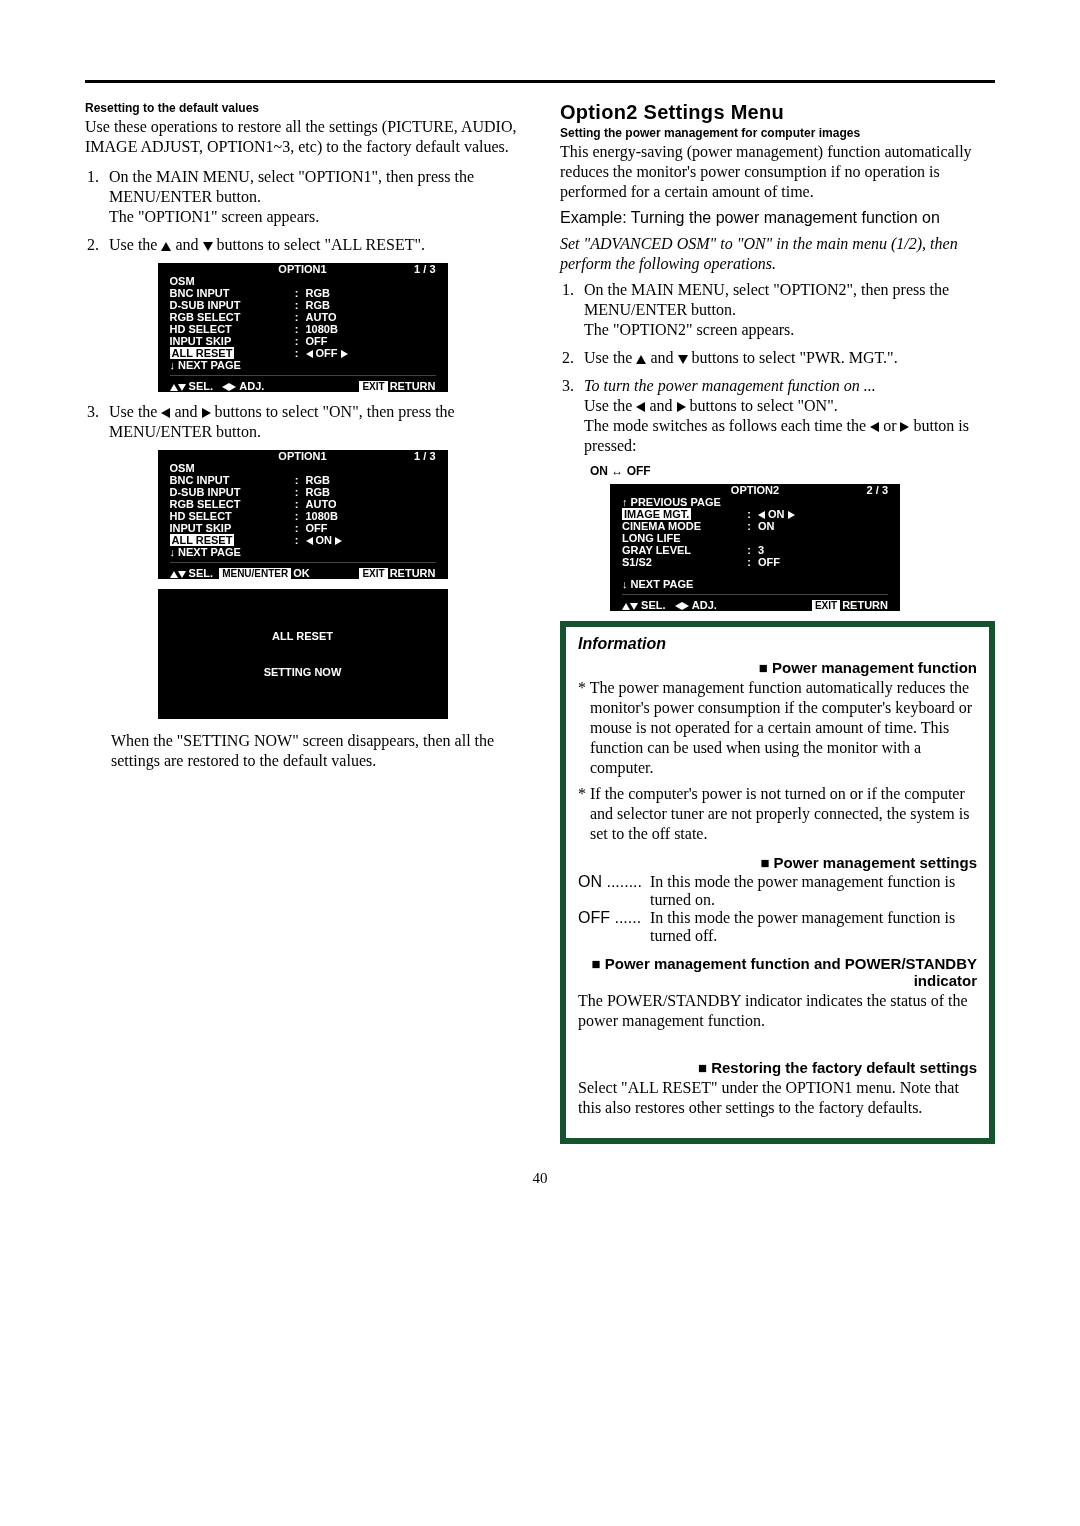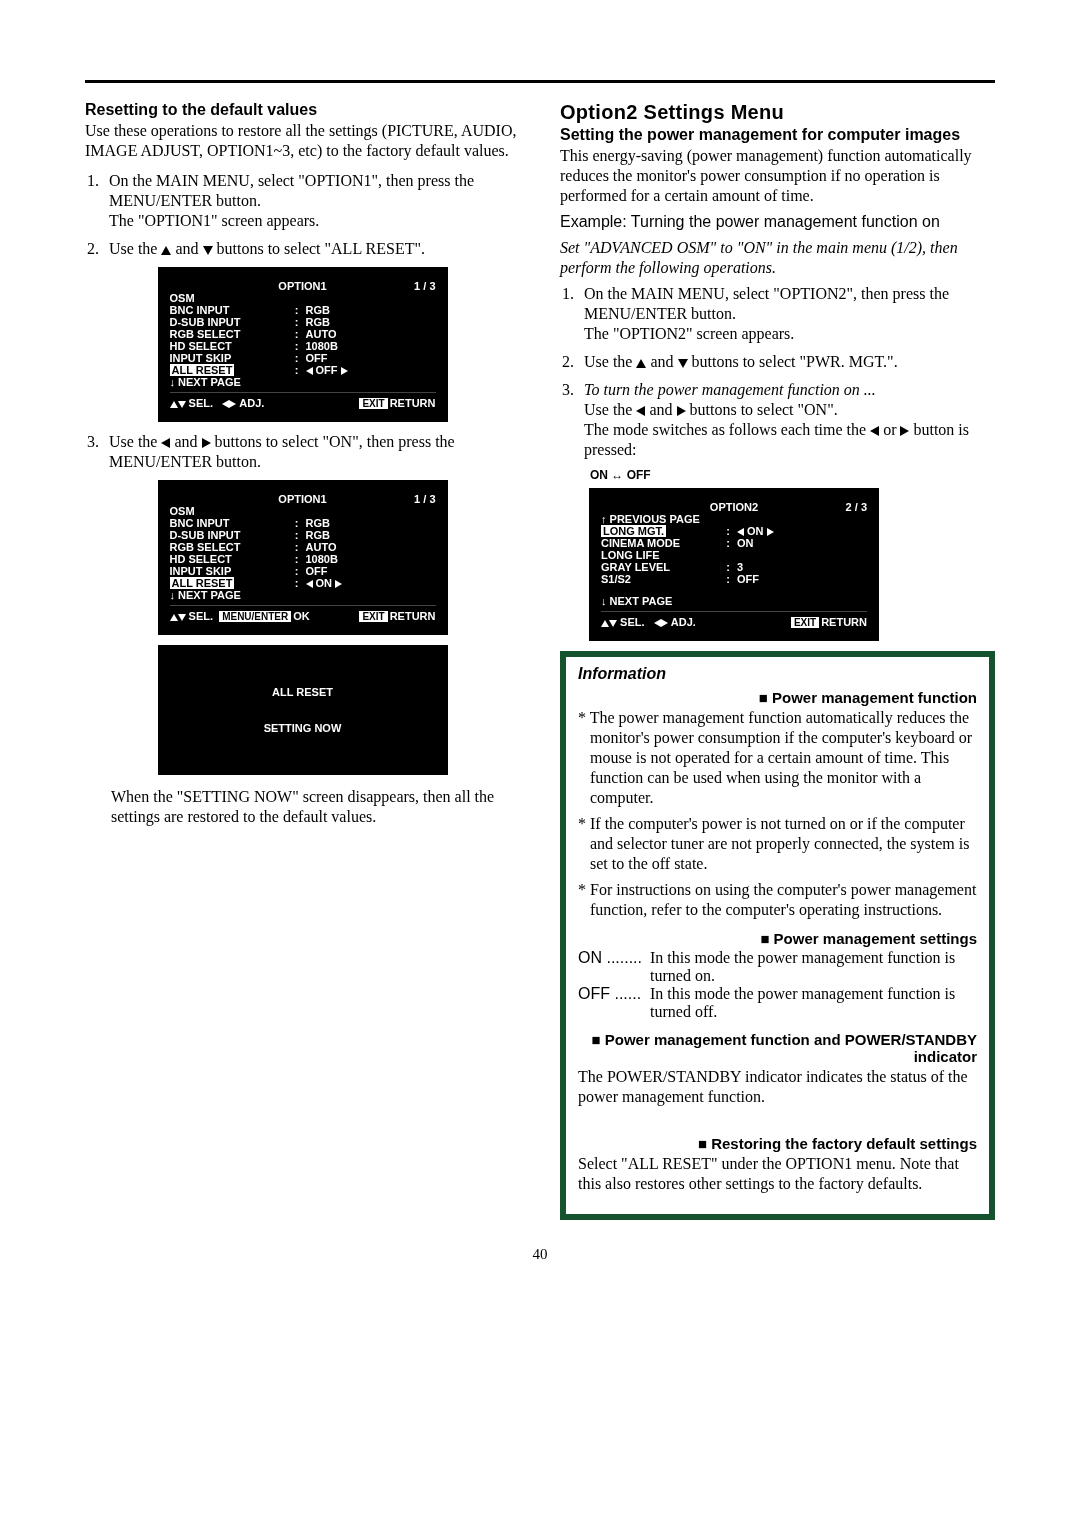--- a/index.html
+++ b/index.html
@@ -12,30 +12,30 @@
     padding: 80px 85px 40px 85px;
   }
   .cols { display: flex; gap: 40px; }
   .col { flex: 1; }
 
   .topbar {
     border-top: 3px solid #000;
     margin-bottom: 18px;
   }
 
-  .h-bold-sans { font-family: Arial, sans-serif; font-weight: bold; font-size: 16px; margin-bottom: 2px; }
+  .h-bold-sans { font-family: Arial, sans-serif; font-weight: bold; font-size: 12px; margin-bottom: 2px; }
   .h-title-black { font-family: "Arial Black", Arial, sans-serif; font-weight: 900; font-size: 20px; letter-spacing: 0.3px; margin-bottom: 2px; }
   p { line-height: 1.25; margin-bottom: 6px; }
   .italic { font-style: italic; }
   ol { margin-left: 18px; }
   ol li { padding-left: 6px; margin-bottom: 8px; line-height: 1.25; }
 
   
   .osd { width: 290px; background: #000; color: #fff; font-family: Arial, sans-serif;
-         font-size: 11px; font-weight: bold; margin: 6px auto 10px auto; padding: 13px 12px; }
+         font-size: 11px; font-weight: bold; margin: 6px auto 10px auto; padding: 0 12px; }
   .osd-titleright { display: flex; justify-content: space-between; }
   .osd-row { display: flex; }
   .osd-lbl { width: 118px; }
   .osd-sep { width: 18px; text-align: center; }
   .osd-val { flex: 1; }
   .osd .hl { display: inline-block; background: #fff; color: #000; padding: 0 2px; }
   .osd-foot { display: flex; justify-content: space-between; align-items: center; margin-top: 4px;
               border-top: 1px solid #444; padding-top: 4px; }
   .osd .invbox { display: inline-block; background: #fff; color: #000; padding: 0 3px; margin-right: 2px; font-size: 10px; }
 
@@ -221,31 +221,31 @@
       Use the <span class="tri-u"></span> and <span class="tri-d"></span> buttons to select "PWR. MGT.".
     </li>
     <li>
       <span class="italic">To turn the power management function on ...</span><br>
       Use the <span class="tri-l"></span> and <span class="tri-r"></span> buttons to select "ON".<br>
       The mode switches as follows each time the <span class="tri-l"></span> or <span class="tri-r"></span> button is pressed:
     </li>
   </ol>
   <div class="toggle-line">ON ↔ OFF</div>
 
-  <div class="osd sm" style="margin-left:29px">
+  <div class="osd sm" style="margin-left:50px">
     <div class="osd-titleright">
       <span style="flex:1"></span>
       <span>OPTION2</span>
       <span style="flex:1;text-align:right">2 / 3</span>
     </div>
     <div class="osd-row">
           <span class="osd-lbl"><span class="tri-up-arrow"></span>&nbsp;<span>PREVIOUS PAGE</span></span>
         </div>
     <div class="osd-row">
-      <span class="osd-lbl"><span class="hl">LONG MGT.</span></span>
+      <span class="osd-lbl"><span class="hl">IMAGE MGT.</span></span>
       <span class="osd-sep">:</span>
       <span class="osd-val"><span class="tri-l"></span>&nbsp;<span>ON</span>&nbsp;<span class="tri-r"></span></span>
     </div>
     <div class="osd-row">
           <span class="osd-lbl">CINEMA MODE</span>
           <span class="osd-sep">:</span>
           <span class="osd-val">ON</span>
         </div>
     <div class="osd-row">
           <span class="osd-lbl">LONG LIFE</span>
@@ -268,21 +268,20 @@
       <span><span class="tri-u"></span><span class="tri-d"></span>&nbsp;<span>SEL.</span>&nbsp;&nbsp;&nbsp;<span class="tri-l"></span><span class="tri-r"></span>&nbsp;<span>ADJ.</span></span>
       <span><span class="invbox">EXIT</span><span>RETURN</span></span>
     </div>
   </div>
 
   <div class="info-box">
     <div class="info-title">Information</div>
     <div class="sqhead" style="margin-top:0">Power management function</div>
     <p class="hang">* The power management function automatically reduces the monitor's power consumption if the computer's keyboard or mouse is not operated for a certain amount of time. This function can be used when using the monitor with a computer.</p>
     <p class="hang">* If the computer's power is not turned on or if the computer and selector tuner are not properly connected, the system is set to the off state.</p>
-    <p class="hang">* For instructions on using the computer's power management function, refer to the computer's operating instructions.</p>
 
     <div class="sqhead">Power management settings</div>
     <div class="dl">
       <div class="dt">ON ........</div>
       <div class="dd">In this mode the power management function is turned on.</div>
     </div>
     <div class="dl">
       <div class="dt">OFF ......</div>
       <div class="dd">In this mode the power management function is turned off.</div>
     </div>

